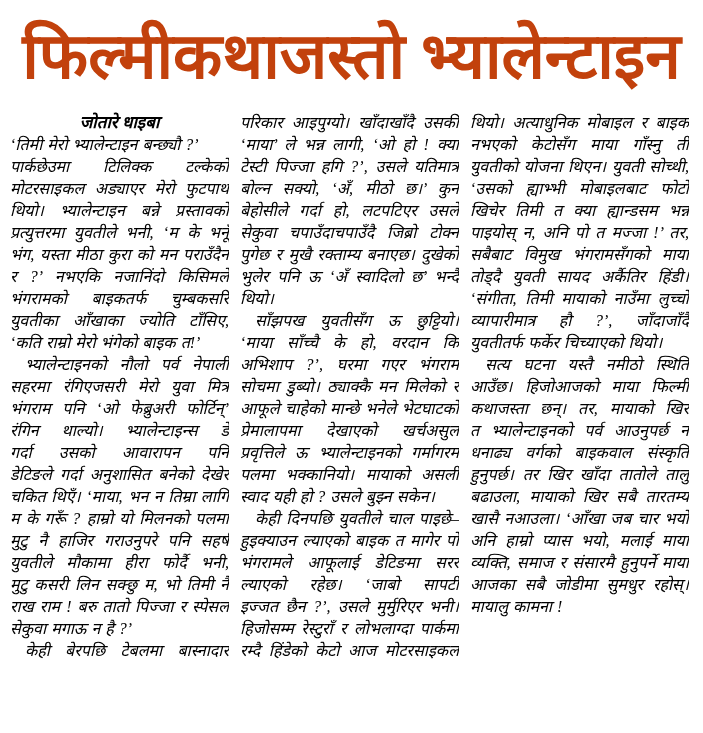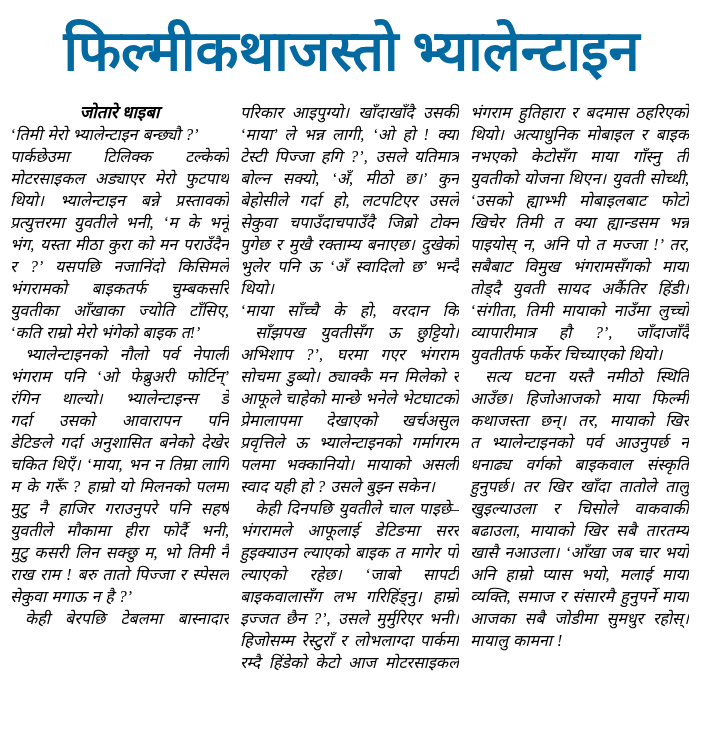--- a/index.html
+++ b/index.html
@@ -9,25 +9,25 @@
     height: 733px;
     background: #ffffff;
     color: #000000;
     font-family: "Liberation Serif", serif;
     overflow: hidden;
   }
   .headline {
     margin: 0;
     padding-top: 14px;
     text-align: center;
-    font-size: 56px;
+    font-size: 64px;
     line-height: 1.35;
     font-weight: bold;
     letter-spacing: 0px;
-    color: #0369a1;
+    color: #c2410c;
   }
   .columns {
     display: flex;
     gap: 11px;
     padding: 12px 10px 0 10px;
     font-style: italic;
   }
   .col {
     width: 219px;
     flex: 0 0 219px;
@@ -59,25 +59,26 @@
   <h1 class="headline">फिल्मीकथाजस्तो भ्यालेन्टाइन</h1>
   <div class="columns">
     <div class="col">
       <div class="byline">जोतारे धाइबा</div>
     <div class="line end">‘तिमी मेरो भ्यालेन्टाइन बन्छ्यौ ?’</div>
         <div class="line">पार्कछेउमा टिलिक्क टल्केको</div>
         <div class="line">मोटरसाइकल अड्याएर मेरो फुटपाथ</div>
         <div class="line">थियो। भ्यालेन्टाइन बन्ने प्रस्तावको</div>
         <div class="line">प्रत्युत्तरमा युवतीले भनी, ‘म के भनूँ</div>
         <div class="line">भंग, यस्ता मीठा कुरा को मन पराउँदैन</div>
-        <div class="line">र ?’ यसपछि नजानिंदो किसिमले</div>
+        <div class="line">र ?’ नभएकि नजानिंदो किसिमले</div>
         <div class="line">भंगरामको बाइकतर्फ चुम्बकसरि</div>
         <div class="line">युवतीका आँखाका ज्योति टाँसिए,</div>
         <div class="line end">‘कति राम्रो मेरो भंगेको बाइक त!’</div>
         <div class="line indent">भ्यालेन्टाइनको नौलो पर्व नेपाली</div>
+        <div class="line">सहरमा रंगिएजसरी मेरो युवा मित्र</div>
         <div class="line">भंगराम पनि ‘ओ फेब्रुअरी फोर्टिन्’ जप्दै</div>
         <div class="line">रंगिन थाल्यो। भ्यालेन्टाइन्स डे नजिकिंदै</div>
         <div class="line">गर्दा उसको आवारापन पनि प्रेमालापको</div>
         <div class="line">डेटिङले गर्दा अनुशासित बनेको देखेर म</div>
         <div class="line">चकित थिएँ। ‘माया, भन न तिम्रा लागि</div>
         <div class="line">म के गरूँ ? हाम्रो यो मिलनको पलमा</div>
         <div class="line">मुटु नै हाजिर गराउनुपरे पनि सहर्ष</div>
         <div class="line">युवतीले मौकामा हीरा फोर्दै भनी, ‘तिम्रो</div>
         <div class="line">मुटु कसरी लिन सक्छु म, भो तिमी नै</div>
         <div class="line">राख राम ! बरु तातो पिज्जा र स्पेसल</div>
@@ -87,58 +88,55 @@
     <div class="col">
         <div class="line">परिकार आइपुग्यो। खाँदाखाँदै उसकी</div>
         <div class="line">‘माया’ ले भन्न लागी, ‘ओ हो ! क्या</div>
         <div class="line">टेस्टी पिज्जा हगि ?’, उसले यतिमात्र</div>
         <div class="line">बोल्न सक्यो, ‘अँ, मीठो छ।’ कुन</div>
         <div class="line">बेहोसीले गर्दा हो, लटपटिएर उसले</div>
         <div class="line">सेकुवा चपाउँदाचपाउँदै जिब्रो टोक्न</div>
         <div class="line">पुगेछ र मुखै रक्ताम्य बनाएछ। दुखेको</div>
         <div class="line">भुलेर पनि ऊ ‘अँ स्वादिलो छ’ भन्दै</div>
         <div class="line end">थियो।</div>
+        <div class="line indent">साँझपख युवतीसँग ऊ छुट्टियो।</div>
         <div class="line">‘माया साँच्चै के हो, वरदान कि</div>
-        <div class="line indent">साँझपख युवतीसँग ऊ छुट्टियो।</div>
         <div class="line">अभिशाप ?’, घरमा गएर भंगराम</div>
         <div class="line">सोचमा डुब्यो। ठ्याक्कै मन मिलेको र</div>
         <div class="line">आफूले चाहेको मान्छे भनेले भेटघाटको</div>
         <div class="line">प्रेमालापमा देखाएको खर्चअसुल</div>
         <div class="line">प्रवृत्तिले ऊ भ्यालेन्टाइनको गर्मागरम</div>
         <div class="line">पलमा भक्कानियो। मायाको असली</div>
         <div class="line end">स्वाद यही हो ? उसले बुझ्न सकेन।</div>
         <div class="line indent">केही दिनपछि युवतीले चाल पाइछे–</div>
+        <div class="line">हुइक्याउन ल्याएको बाइक त मागेर पो</div>
         <div class="line">भंगरामले आफूलाई डेटिङमा सरर</div>
-        <div class="line">हुइक्याउन ल्याएको बाइक त मागेर पो</div>
         <div class="line">ल्याएको रहेछ। ‘जाबो सापटी</div>
-        <div class="line">बाइकवालासँग लभ गरिहिंड्नु। हाम्रो</div>
         <div class="line">इज्जत छैन ?’, उसले मुर्मुरिएर भनी।</div>
         <div class="line">हिजोसम्म रेस्टुराँ र लोभलाग्दा पार्कमा</div>
         <div class="line">रम्दै हिंडेको केटो आज मोटरसाइकल</div>
       </div>
     <div class="col">
-        <div class="line">भंगराम हुतिहारा र बदमास ठहरिएको</div>
         <div class="line">थियो। अत्याधुनिक मोबाइल र बाइक</div>
         <div class="line">नभएको केटोसँग माया गाँस्नु ती</div>
         <div class="line">युवतीको योजना थिएन। युवती सोच्थी,</div>
         <div class="line">‘उसको ह्याभ्भी मोबाइलबाट फोटो</div>
         <div class="line">खिचेर तिमी त क्या ह्यान्डसम भन्न</div>
         <div class="line">पाइयोस् न, अनि पो त मज्जा !’ तर, यी</div>
         <div class="line">सबैबाट विमुख भंगरामसँगको माया</div>
         <div class="line">तोड्दै युवती सायद अर्कैतिर हिंडी।</div>
         <div class="line">‘संगीता, तिमी मायाको नाउँमा लुच्चो</div>
         <div class="line">व्यापारीमात्र हौ ?’, जाँदाजाँदै भंगरामले</div>
         <div class="line end">युवतीतर्फ फर्केर चिच्याएको थियो।</div>
         <div class="line indent">सत्य घटना यस्तै नमीठो स्थिति लिएर</div>
         <div class="line">आउँछ। हिजोआजको माया फिल्मी</div>
         <div class="line">कथाजस्ता छन्। तर, मायाको खिर खान</div>
         <div class="line">त भ्यालेन्टाइनको पर्व आउनुपर्छ न</div>
         <div class="line">धनाढ्य वर्गको बाइकवाल संस्कृति</div>
         <div class="line">हुनुपर्छ। तर खिर खाँदा तातोले तालु</div>
-        <div class="line">खुइल्याउला र चिसोले वाकवाकी</div>
         <div class="line">बढाउला, मायाको खिर सबै तारतम्य</div>
         <div class="line">खासै नआउला। ‘आँखा जब चार भयो</div>
         <div class="line">अनि हाम्रो प्यास भयो, मलाई माया गर’</div>
         <div class="line">व्यक्ति, समाज र संसारमै हुनुपर्ने माया</div>
         <div class="line">आजका सबै जोडीमा सुमधुर रहोस्।</div>
         <div class="line end">मायालु कामना !</div>
       </div>
   </div>
 </div>
 

